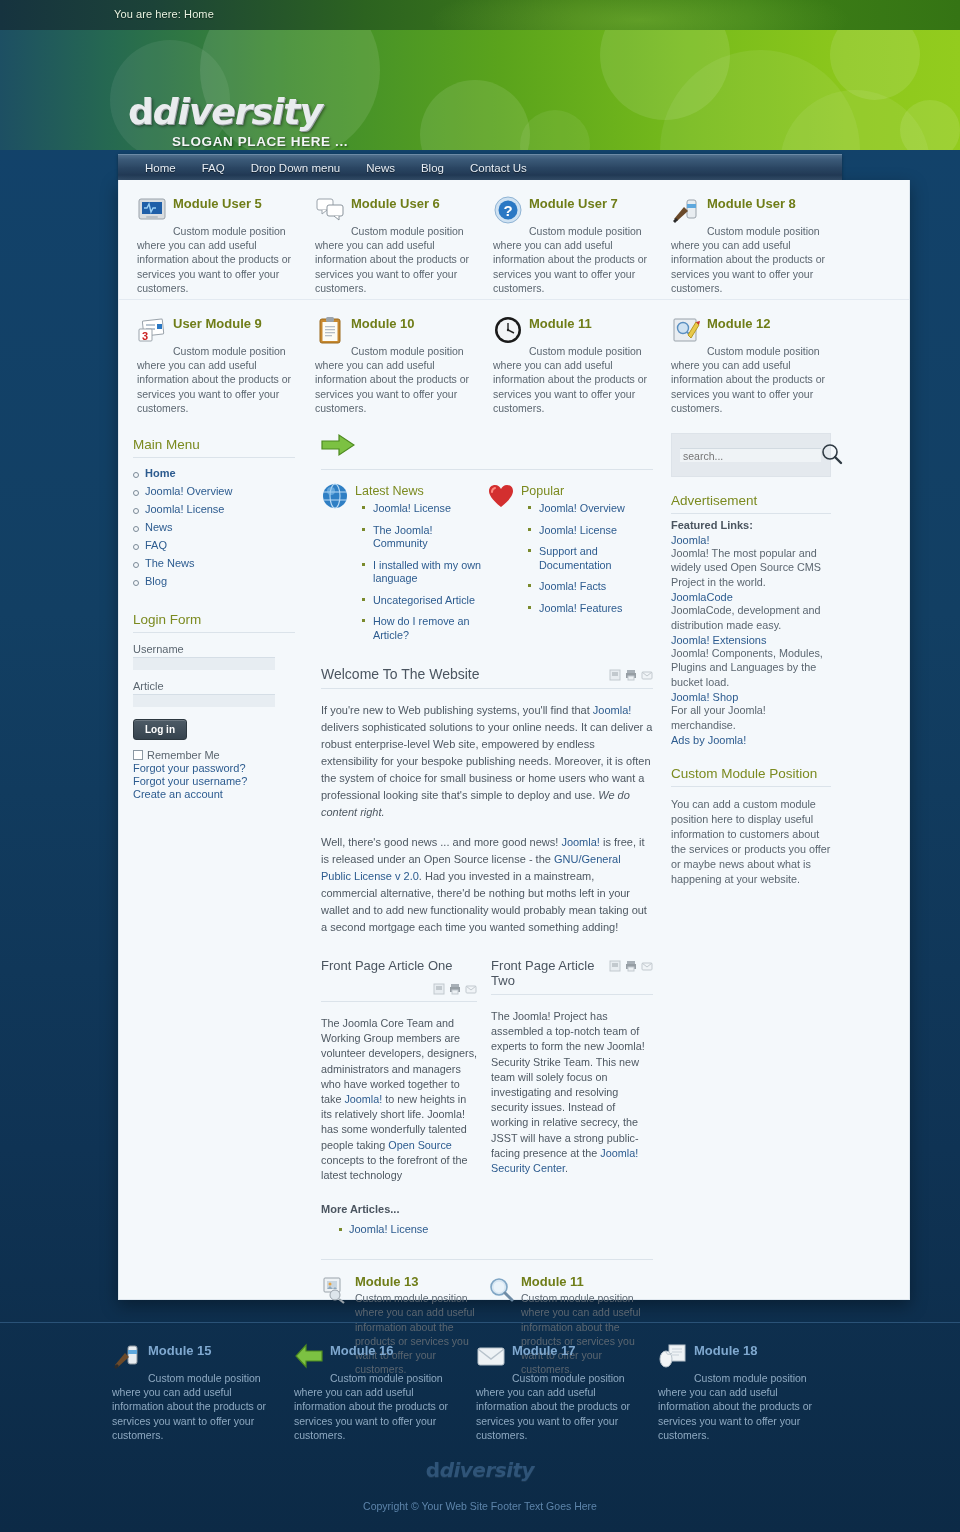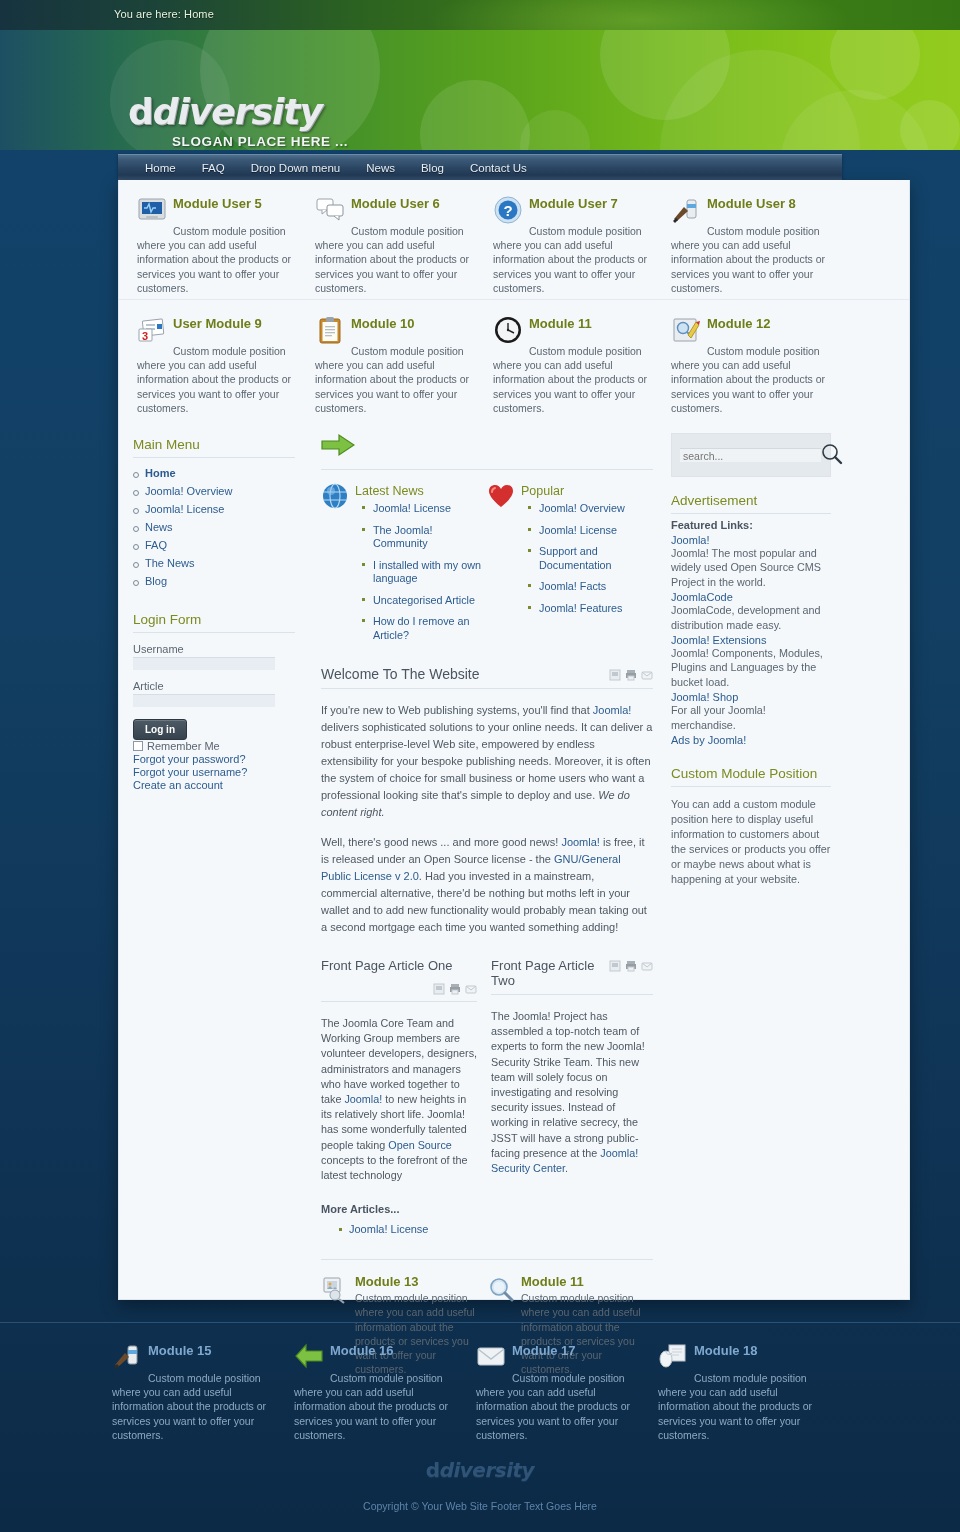--- a/index.html
+++ b/index.html
@@ -111,21 +111,21 @@
   .inp{
     width:142px; height:13px; background:#e7edf2; border:none;
     border-top:1px solid #d5dee6; display:block;
   }
   .btn-login{
     margin-top:12px; background:linear-gradient(180deg,#4d5b66 0%,#36434e 100%);
     color:#fff; border:1px solid #2c3views; border:1px solid #2c373f; border-radius:3px;
     font-size:10px; font-weight:bold; padding:4px 11px; cursor:pointer;
     box-shadow:inset 0 1px 0 rgba(255,255,255,.18);
   }
-  .remember{ font-size:11px; color:#5b6670; display:flex; align-items:center; }
+  .remember{ margin-top:9px; font-size:11px; color:#5b6670; display:flex; align-items:center; }
   .remember .cb{
     width:10px; height:10px; border:1px solid #8b98a3; background:#fff;
     display:inline-block; margin-right:4px;
   }
   .lnk{ display:block; color:#2c5b8f; text-decoration:none; font-size:11px; margin-top:1px; }
 
   
   .arrow-row{ padding-bottom:10px; border-bottom:1px solid #dbe3ea; }
   .newsblocks{ display:flex; margin-top:12px; }
   .nb{ width:168px; display:flex; }

